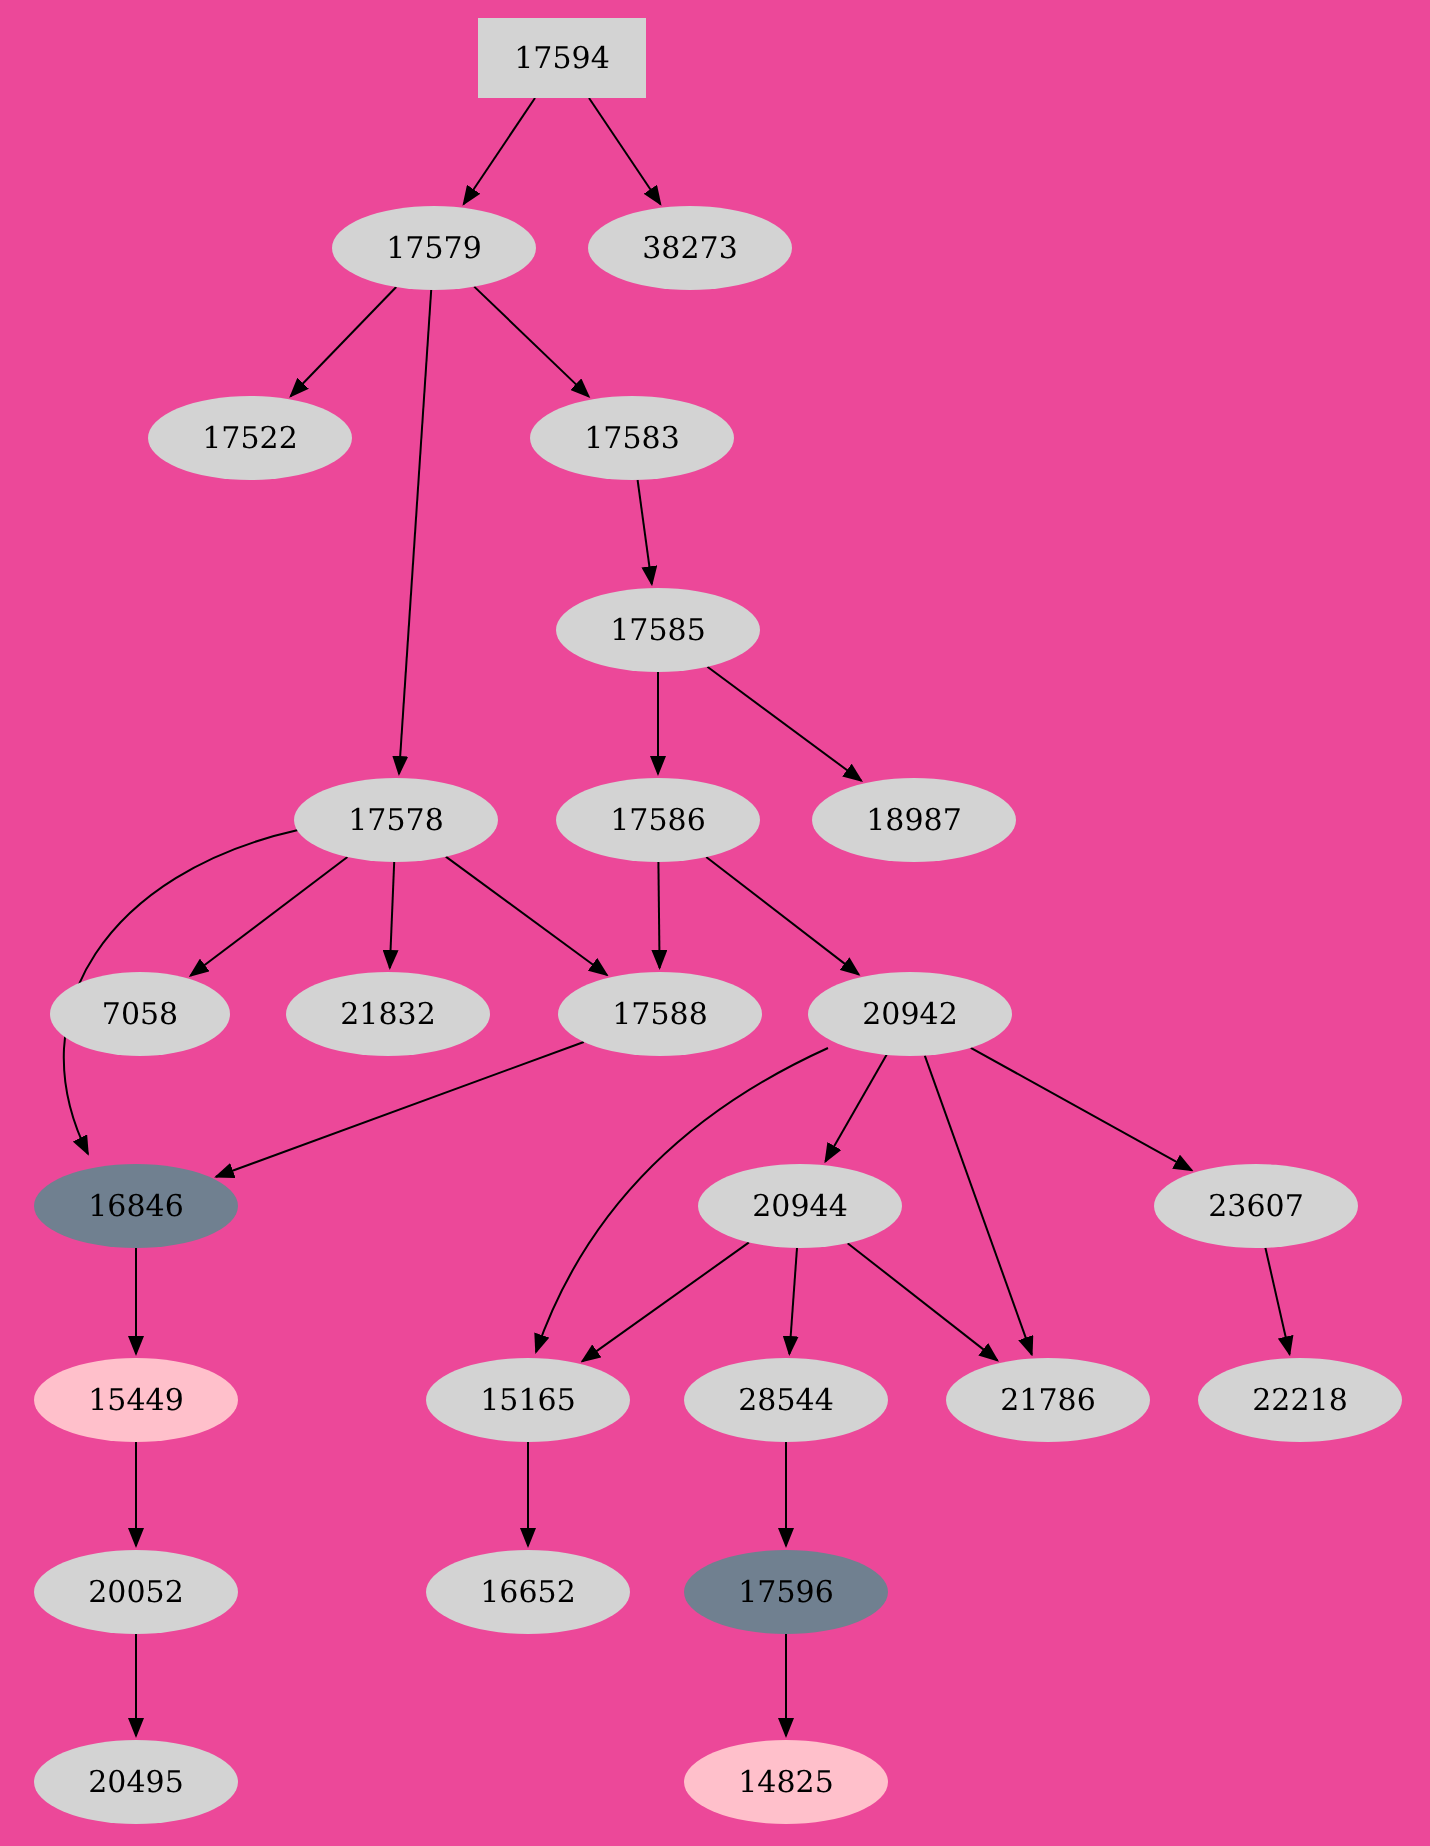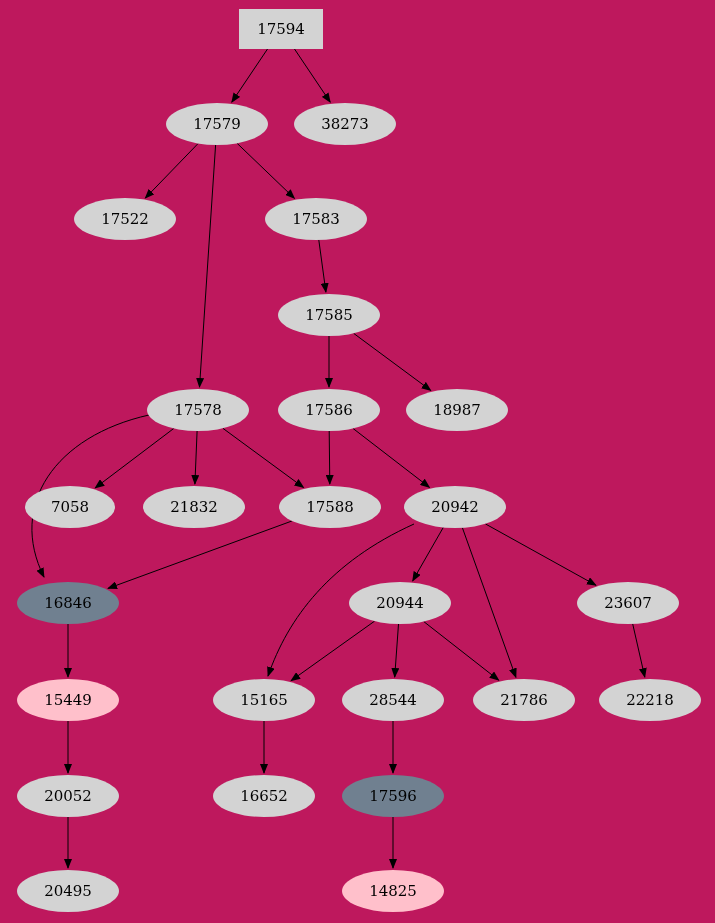--- a/index.html
+++ b/index.html
@@ -4,21 +4,21 @@
 <style>
   html, body {
     margin: 0;
     padding: 0;
     background: #ffffff;
   }
   .stage {
     width: 715px;
     height: 923px;
     position: relative;
-    background: #be185d;
+    background: #ec4899;
     overflow: hidden;
   }
   svg {
     display: block;
   }
   .node-label {
     font-family: "DejaVu Serif", "Liberation Serif", serif;
     font-size: 15px;
     fill: #000000;
   }

